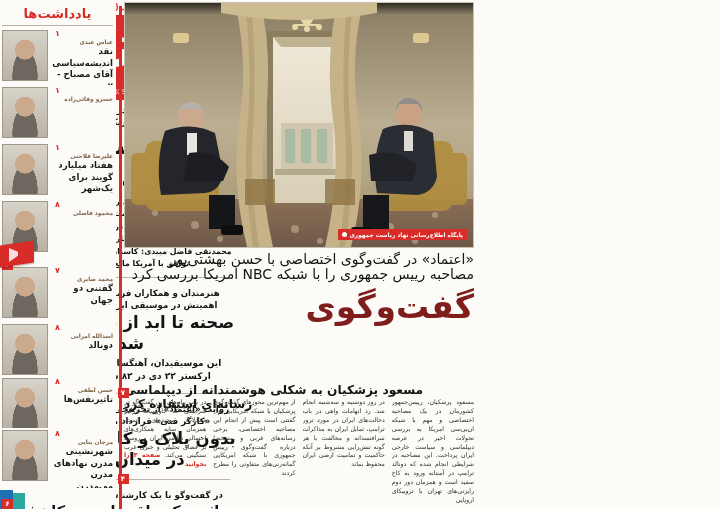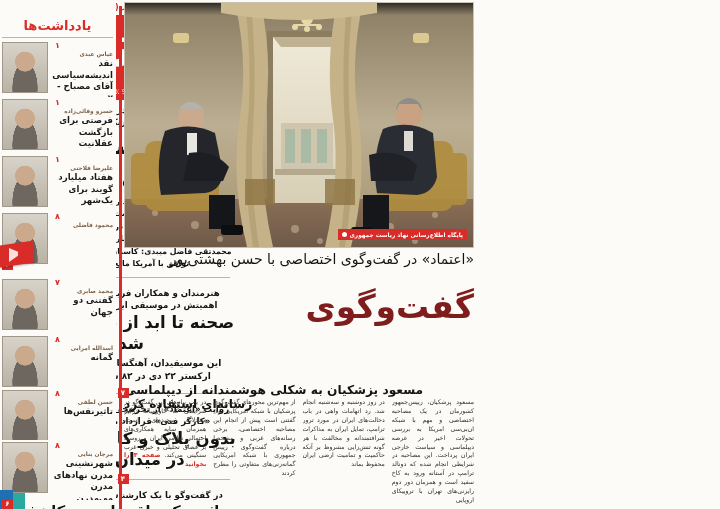--- a/index.html
+++ b/index.html
@@ -108,21 +108,21 @@
   .readmore { color:#d92b27; font-weight:bold; }
 
   
   #vrule {
     position:absolute; top:6px; bottom:0; left:119px; width:3px; background:#d92b27;
   }
 
   
   #sidebar {
     position:absolute; top:0; left:0; width:116px; bottom:4px;
-    background:#fcfbf7; padding:18px 3px 0 2px;
+    background:#fcfbf7; padding:6px 3px 0 2px;
   }
   #sidebar-title {
     text-align:center; color:#d92b27; font-weight:bold; font-size:13px;
     padding-bottom:4px; border-bottom:1px solid #b9b5ac; margin-bottom:2px;
   }
   .sb-item {
     display:flex; flex-direction:row; gap:3px; padding:2px 0;
     height:57px; overflow:hidden;
   }
   .sb-text { flex:1; text-align:right; min-width:0; }
@@ -306,20 +306,21 @@
       <rect x="200" y="176" width="30" height="26" fill="#8c7344" opacity="0.8"></rect>
     </svg>
     <div id="photo-credit">
       <span>پایگاه اطلاع‌رسانی نهاد ریاست جمهوری</span>
       <span class="cam"></span>
     </div>
   </div>
 
   <div id="caption">
     <div>«اعتماد» در گفت‌وگوی اختصاصی با حسن بهشتی‌پور</div>
+    <div>مصاحبه رییس جمهوری را با شبکه NBC امریکا بررسی کرد</div>
   </div>
 
   <div id="main-headline">
     <div>گفت‌وگوی</div>
   </div>
 
   <div id="main-sub">مسعود پزشکیان به شکلی هوشمندانه از دیپلماسی رسانه‌ای استفاده کرد</div>
 
   <div id="body-cols">
     <div class="bcol">مسعود پزشکیان، رییس‌جمهور کشورمان در یک مصاحبه اختصاصی و مهم با شبکه ان‌بی‌سی امریکا به بررسی تحولات اخیر در عرصه دیپلماسی و سیاست خارجی ایران پرداخت. این مصاحبه در شرایطی انجام شده که دونالد ترامپ در آستانه ورود به کاخ سفید است و همزمان دور دوم رایزنی‌های تهران با تروییکای اروپایی</div>
@@ -342,21 +343,20 @@
         <div class="sb-author">عباس عبدی</div>
         <div class="sb-title">نقد اندیشه‌سیاسی آقای مصباح - ۷</div>
       </div>
       <div class="sb-photo"></div>
     </div>
 
     <div class="sb-item">
       <div class="sb-text">
         <div class="sb-page">۱</div>
         <div class="sb-author">خسرو وفائی‌زاده</div>
-        <div class="sb-title">فرصتی برای بازگشت عقلانیت</div>
       </div>
       <div class="sb-photo"></div>
     </div>
 
     <div class="sb-item">
       <div class="sb-text">
         <div class="sb-page">۱</div>
         <div class="sb-author">علیرضا فلاحتی</div>
         <div class="sb-title">هفتاد میلیارد گویند برای یک‌شهر</div>
       </div>
@@ -377,21 +377,21 @@
         <div class="sb-author">محمد صابری</div>
         <div class="sb-title">گفتنی دو جهان</div>
       </div>
       <div class="sb-photo"></div>
     </div>
 
     <div class="sb-item" style="height:54px">
       <div class="sb-text">
         <div class="sb-page">۸</div>
         <div class="sb-author">اسدالله امرایی</div>
-        <div class="sb-title">گمانه</div>
+        <div class="sb-title">دونالد</div>
       </div>
       <div class="sb-photo"></div>
     </div>
 
     <div class="sb-item" style="height:52px">
       <div class="sb-text">
         <div class="sb-page">۸</div>
         <div class="sb-author">حسن لطفی</div>
         <div class="sb-title">تاثیر‌نفس‌ها</div>
       </div>

